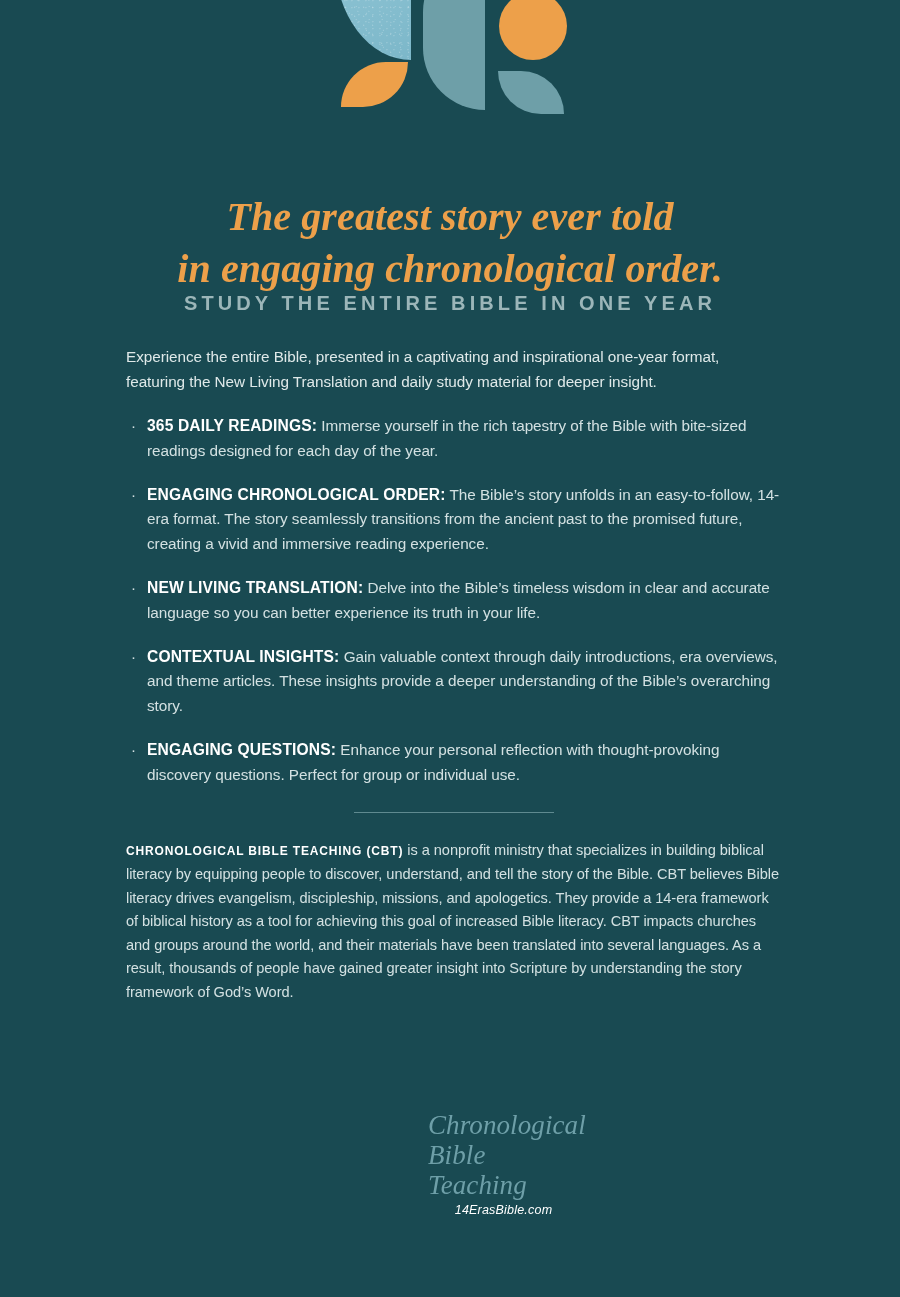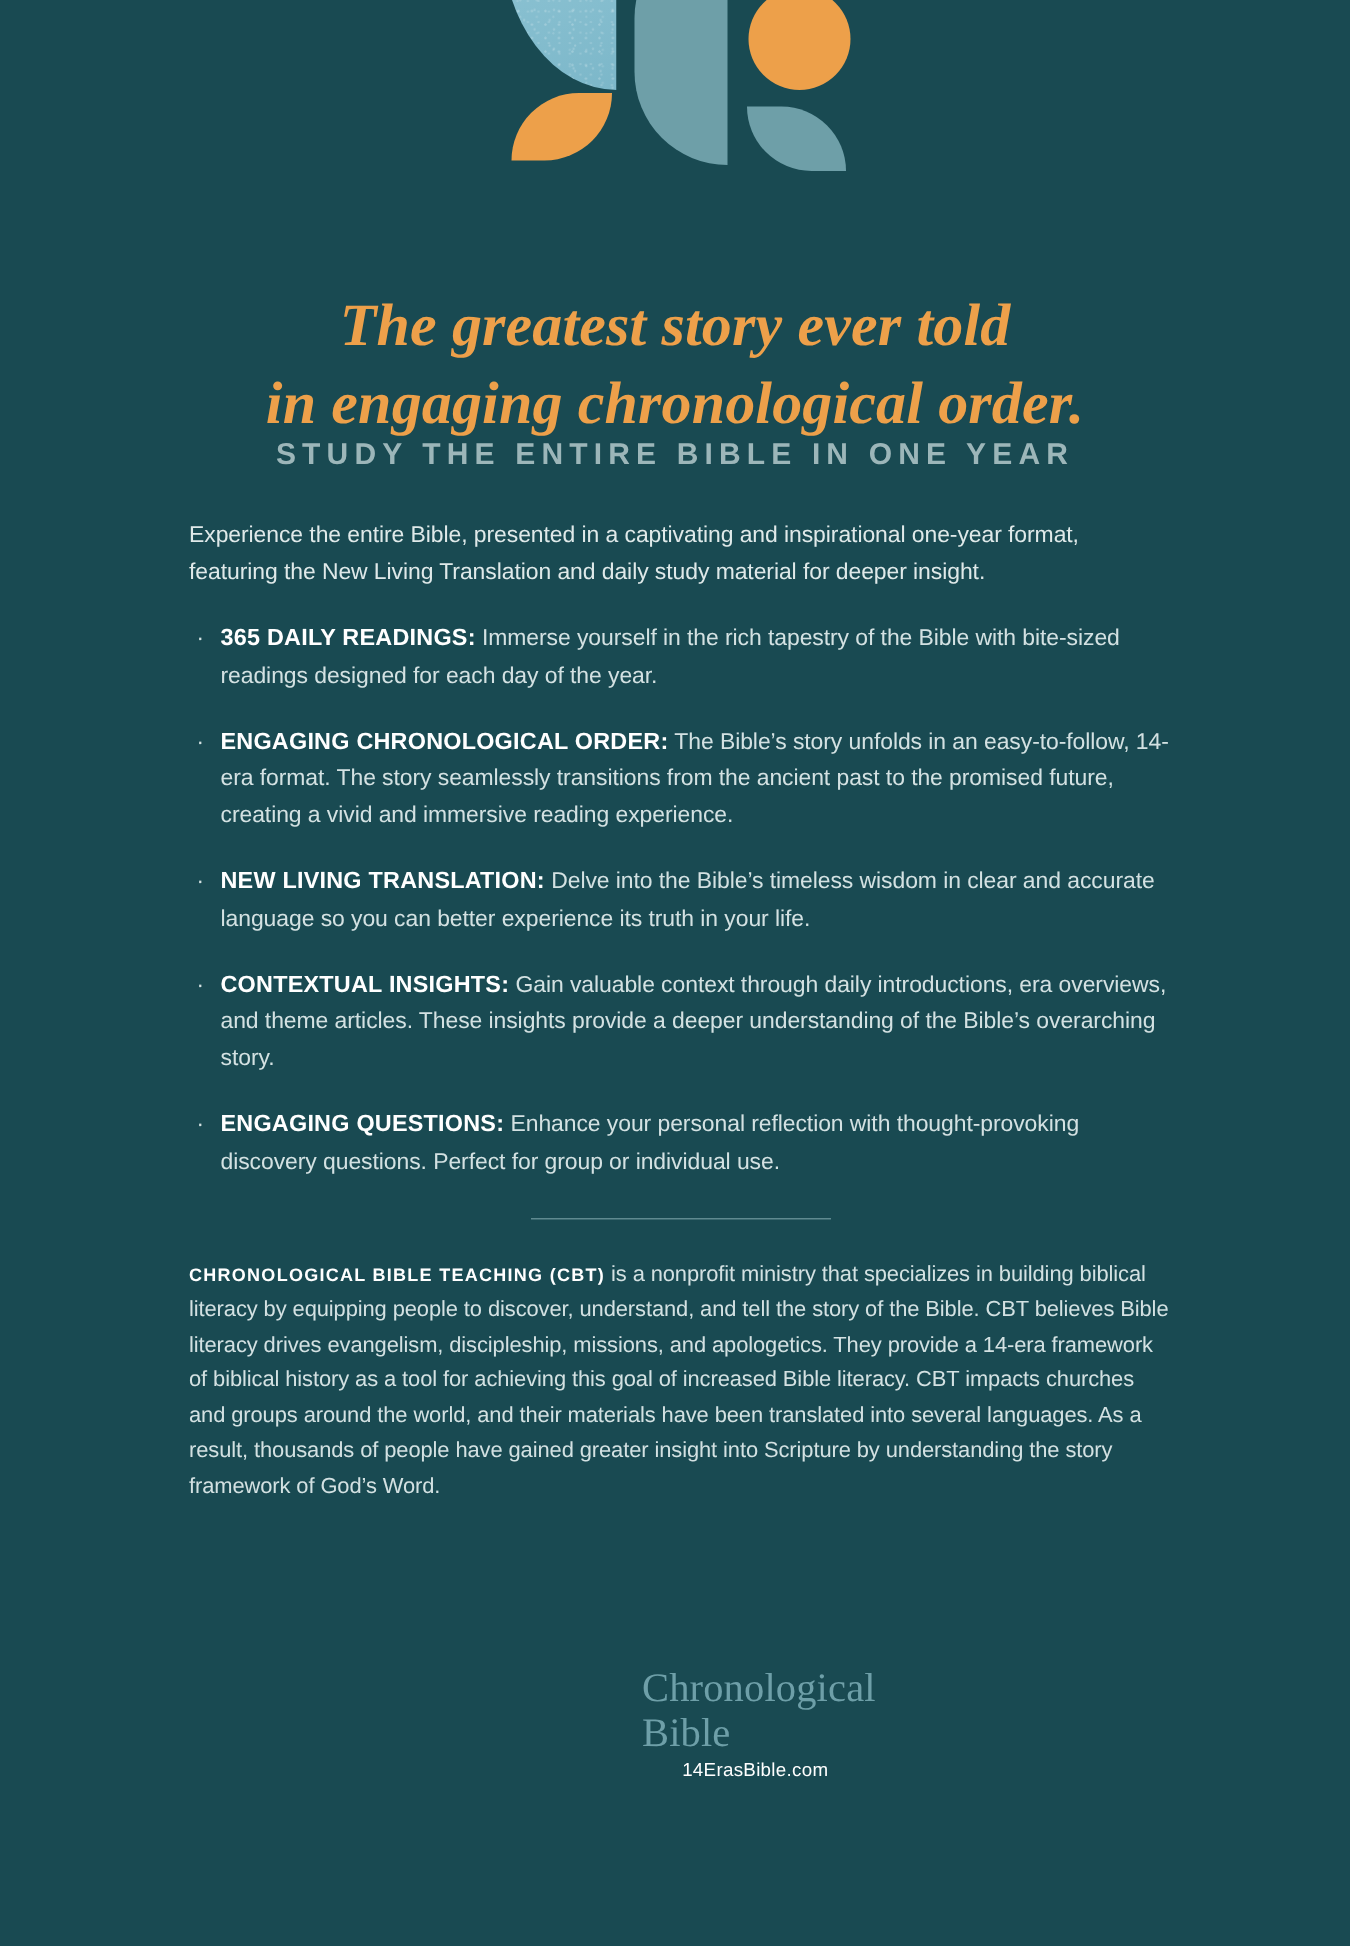--- a/index.html
+++ b/index.html
@@ -231,20 +231,21 @@
   .puz-e2 { left: 2px; top: 84px; width: 9px; height: 9px; background:#194a52; border-radius: 50%; }
   .puz-f { left: 28px; top: 92px; width: 22px; height: 18px; background:#6e9fa8; border-radius: 4px; }
   .puz-f2 { left: 34px; top: 104px; width: 9px; height: 9px; background:#6e9fa8; border-radius: 50%; }
   .puz-g { left: 10px; top: 88px; width: 16px; height: 14px; background:#6e9fa8; border-radius: 3px; }
 
   .logo-text {
     position: absolute;
     left: 118px;
     top: 10px;
     width: 165px;
+    font-style: italic;
   }
   .logo-word {
     display: block;
     font-family: "Liberation Serif", "DejaVu Serif", serif;
     font-size: 27px;
     line-height: 30px;
     color: #6e9fa8;
     letter-spacing: 0.1px;
   }
   .logo-url {
@@ -300,15 +301,16 @@
   <div class="divider"></div>
 
   <p class="about"><span class="about-label">CHRONOLOGICAL BIBLE TEACHING (CBT)</span><span> is a nonprofit ministry that specializes in building biblical literacy by equipping people to discover, understand, and tell the story of the Bible. CBT believes Bible literacy drives evangelism, discipleship, missions, and apologetics. They provide a 14-era framework of biblical history as a tool for achieving this goal of increased Bible literacy. CBT impacts churches and groups around the world, and their materials have been translated into several languages. As a result, thousands of people have gained greater insight into Scripture by understanding the story framework of God’s Word.</span></p>
 
 </div>
 
 <div class="logo">
   <div class="logo-text">
     <span class="logo-word">Chronological</span>
     <span class="logo-word">Bible</span>
+    <span class="logo-word">Teaching</span>
     <span class="logo-url">14ErasBible.com</span>
   </div>
 </div>
 
 </body></html>

